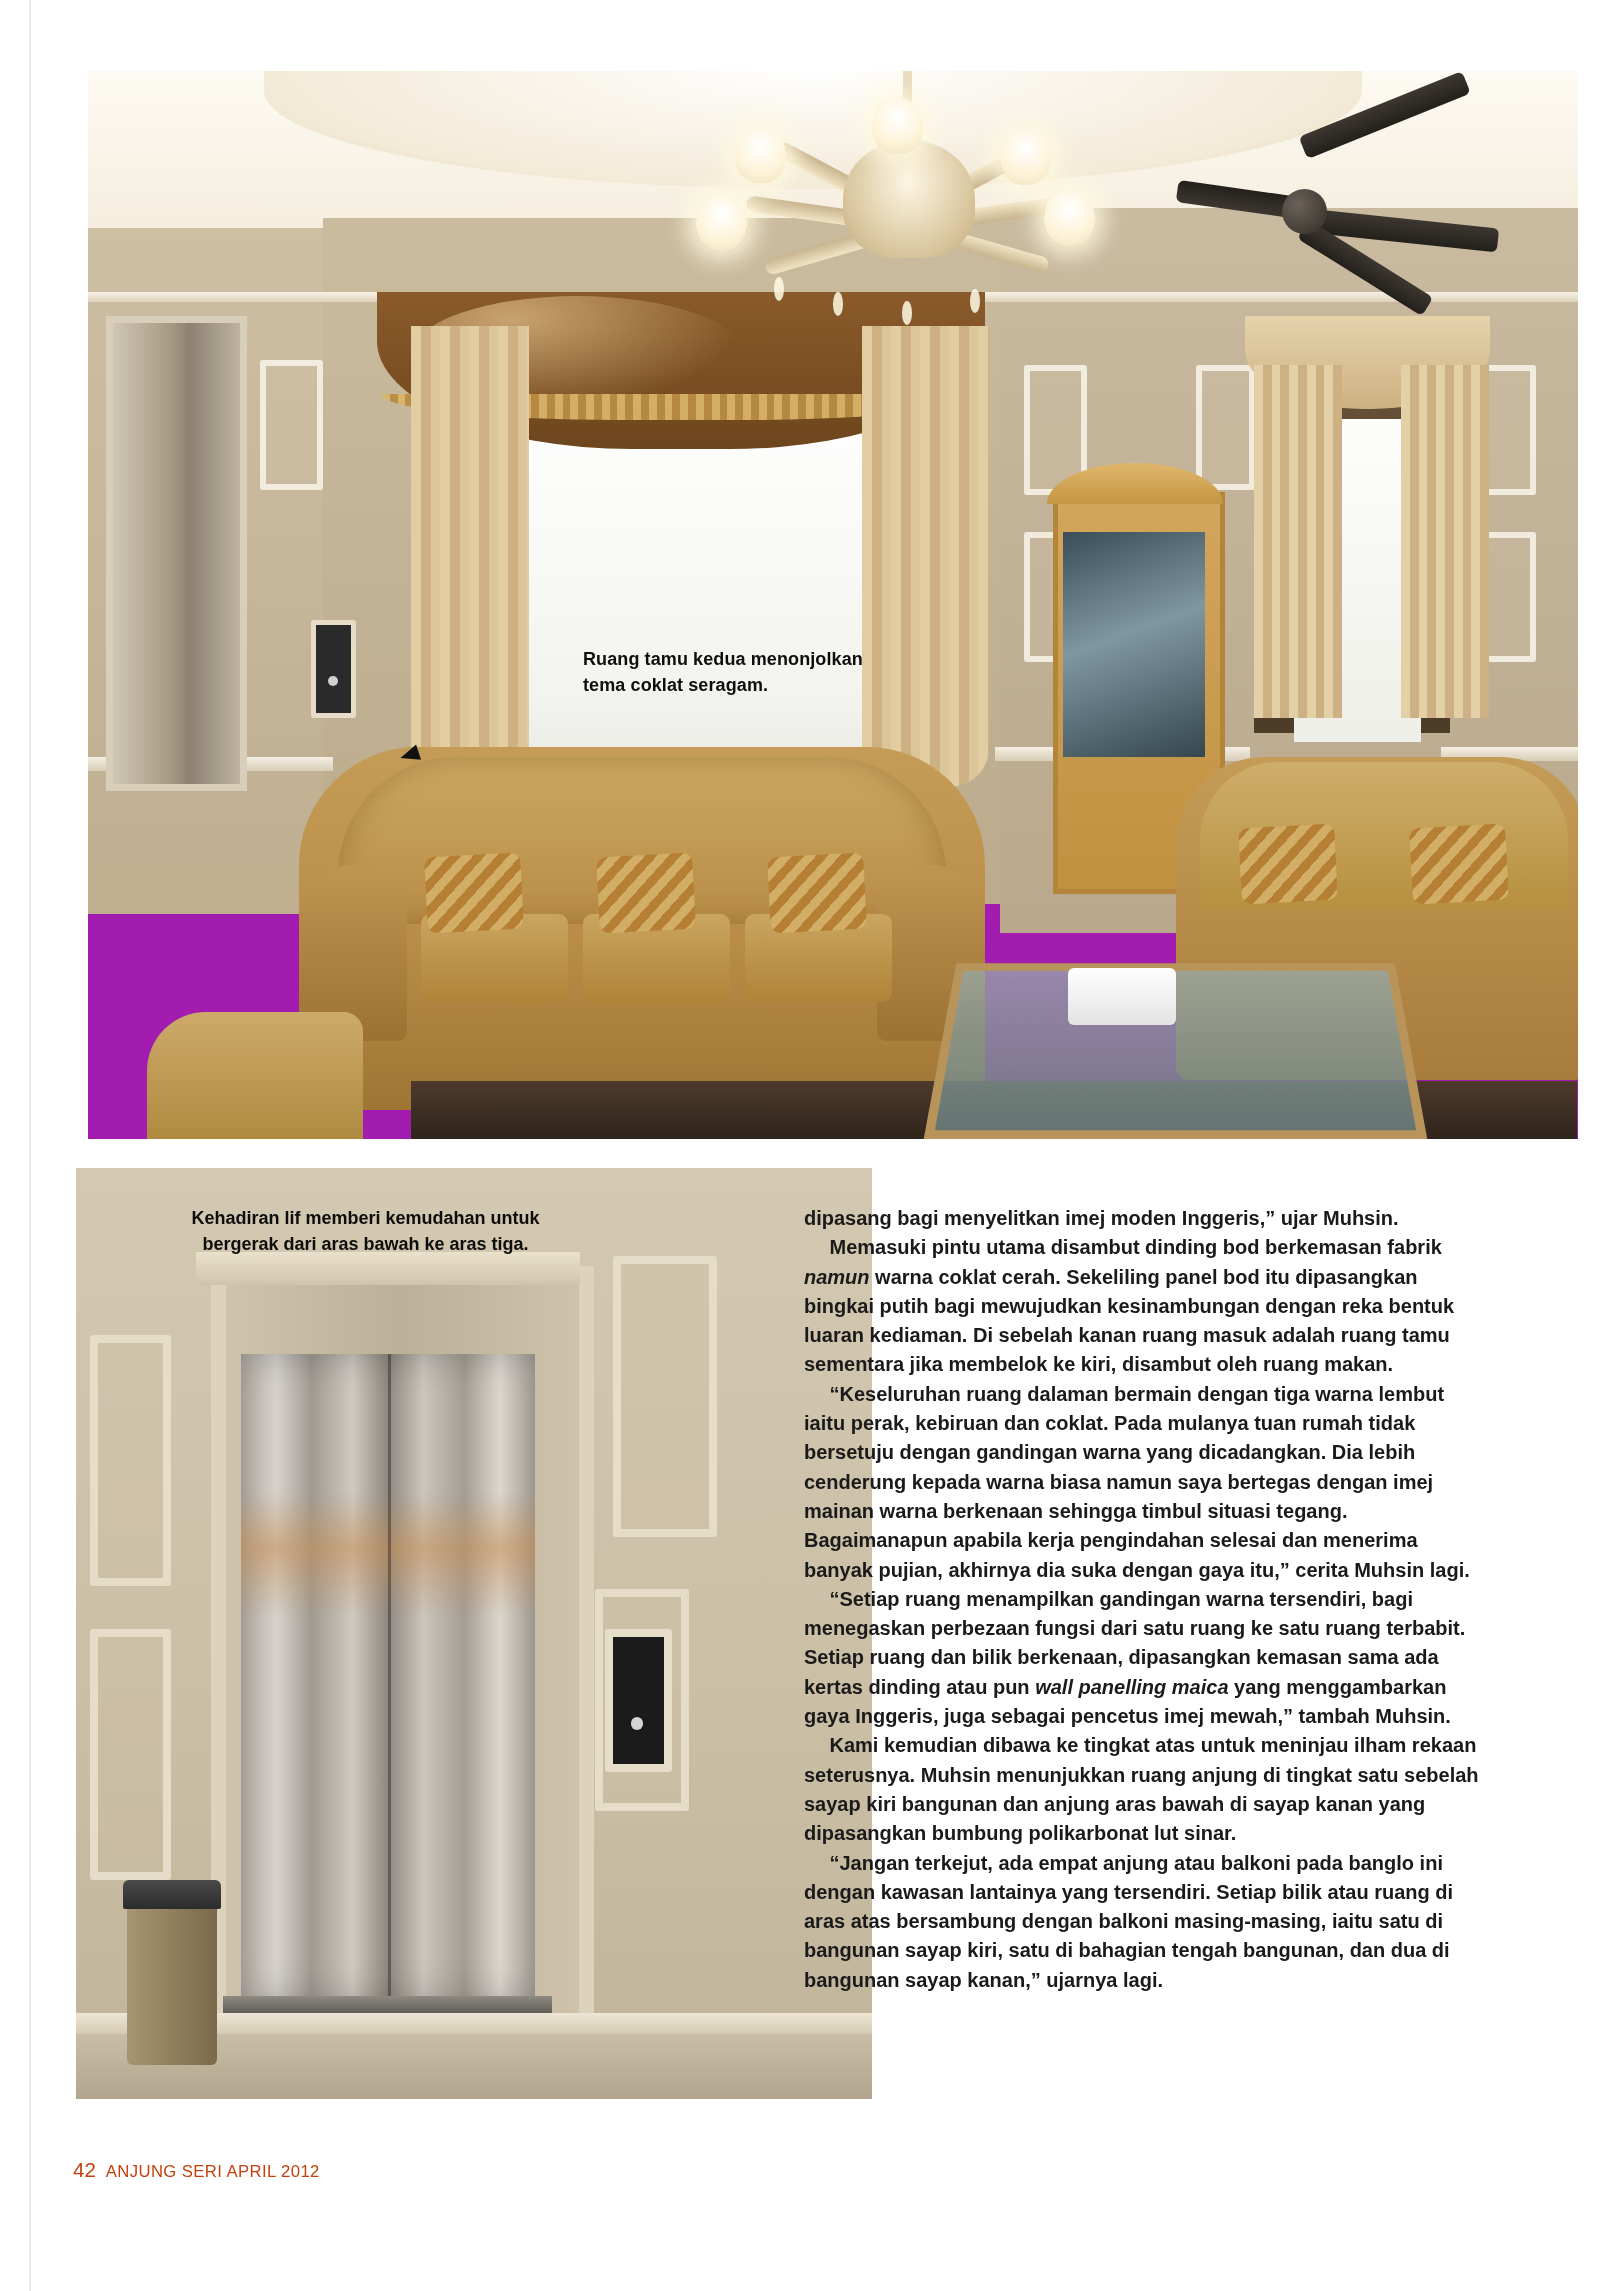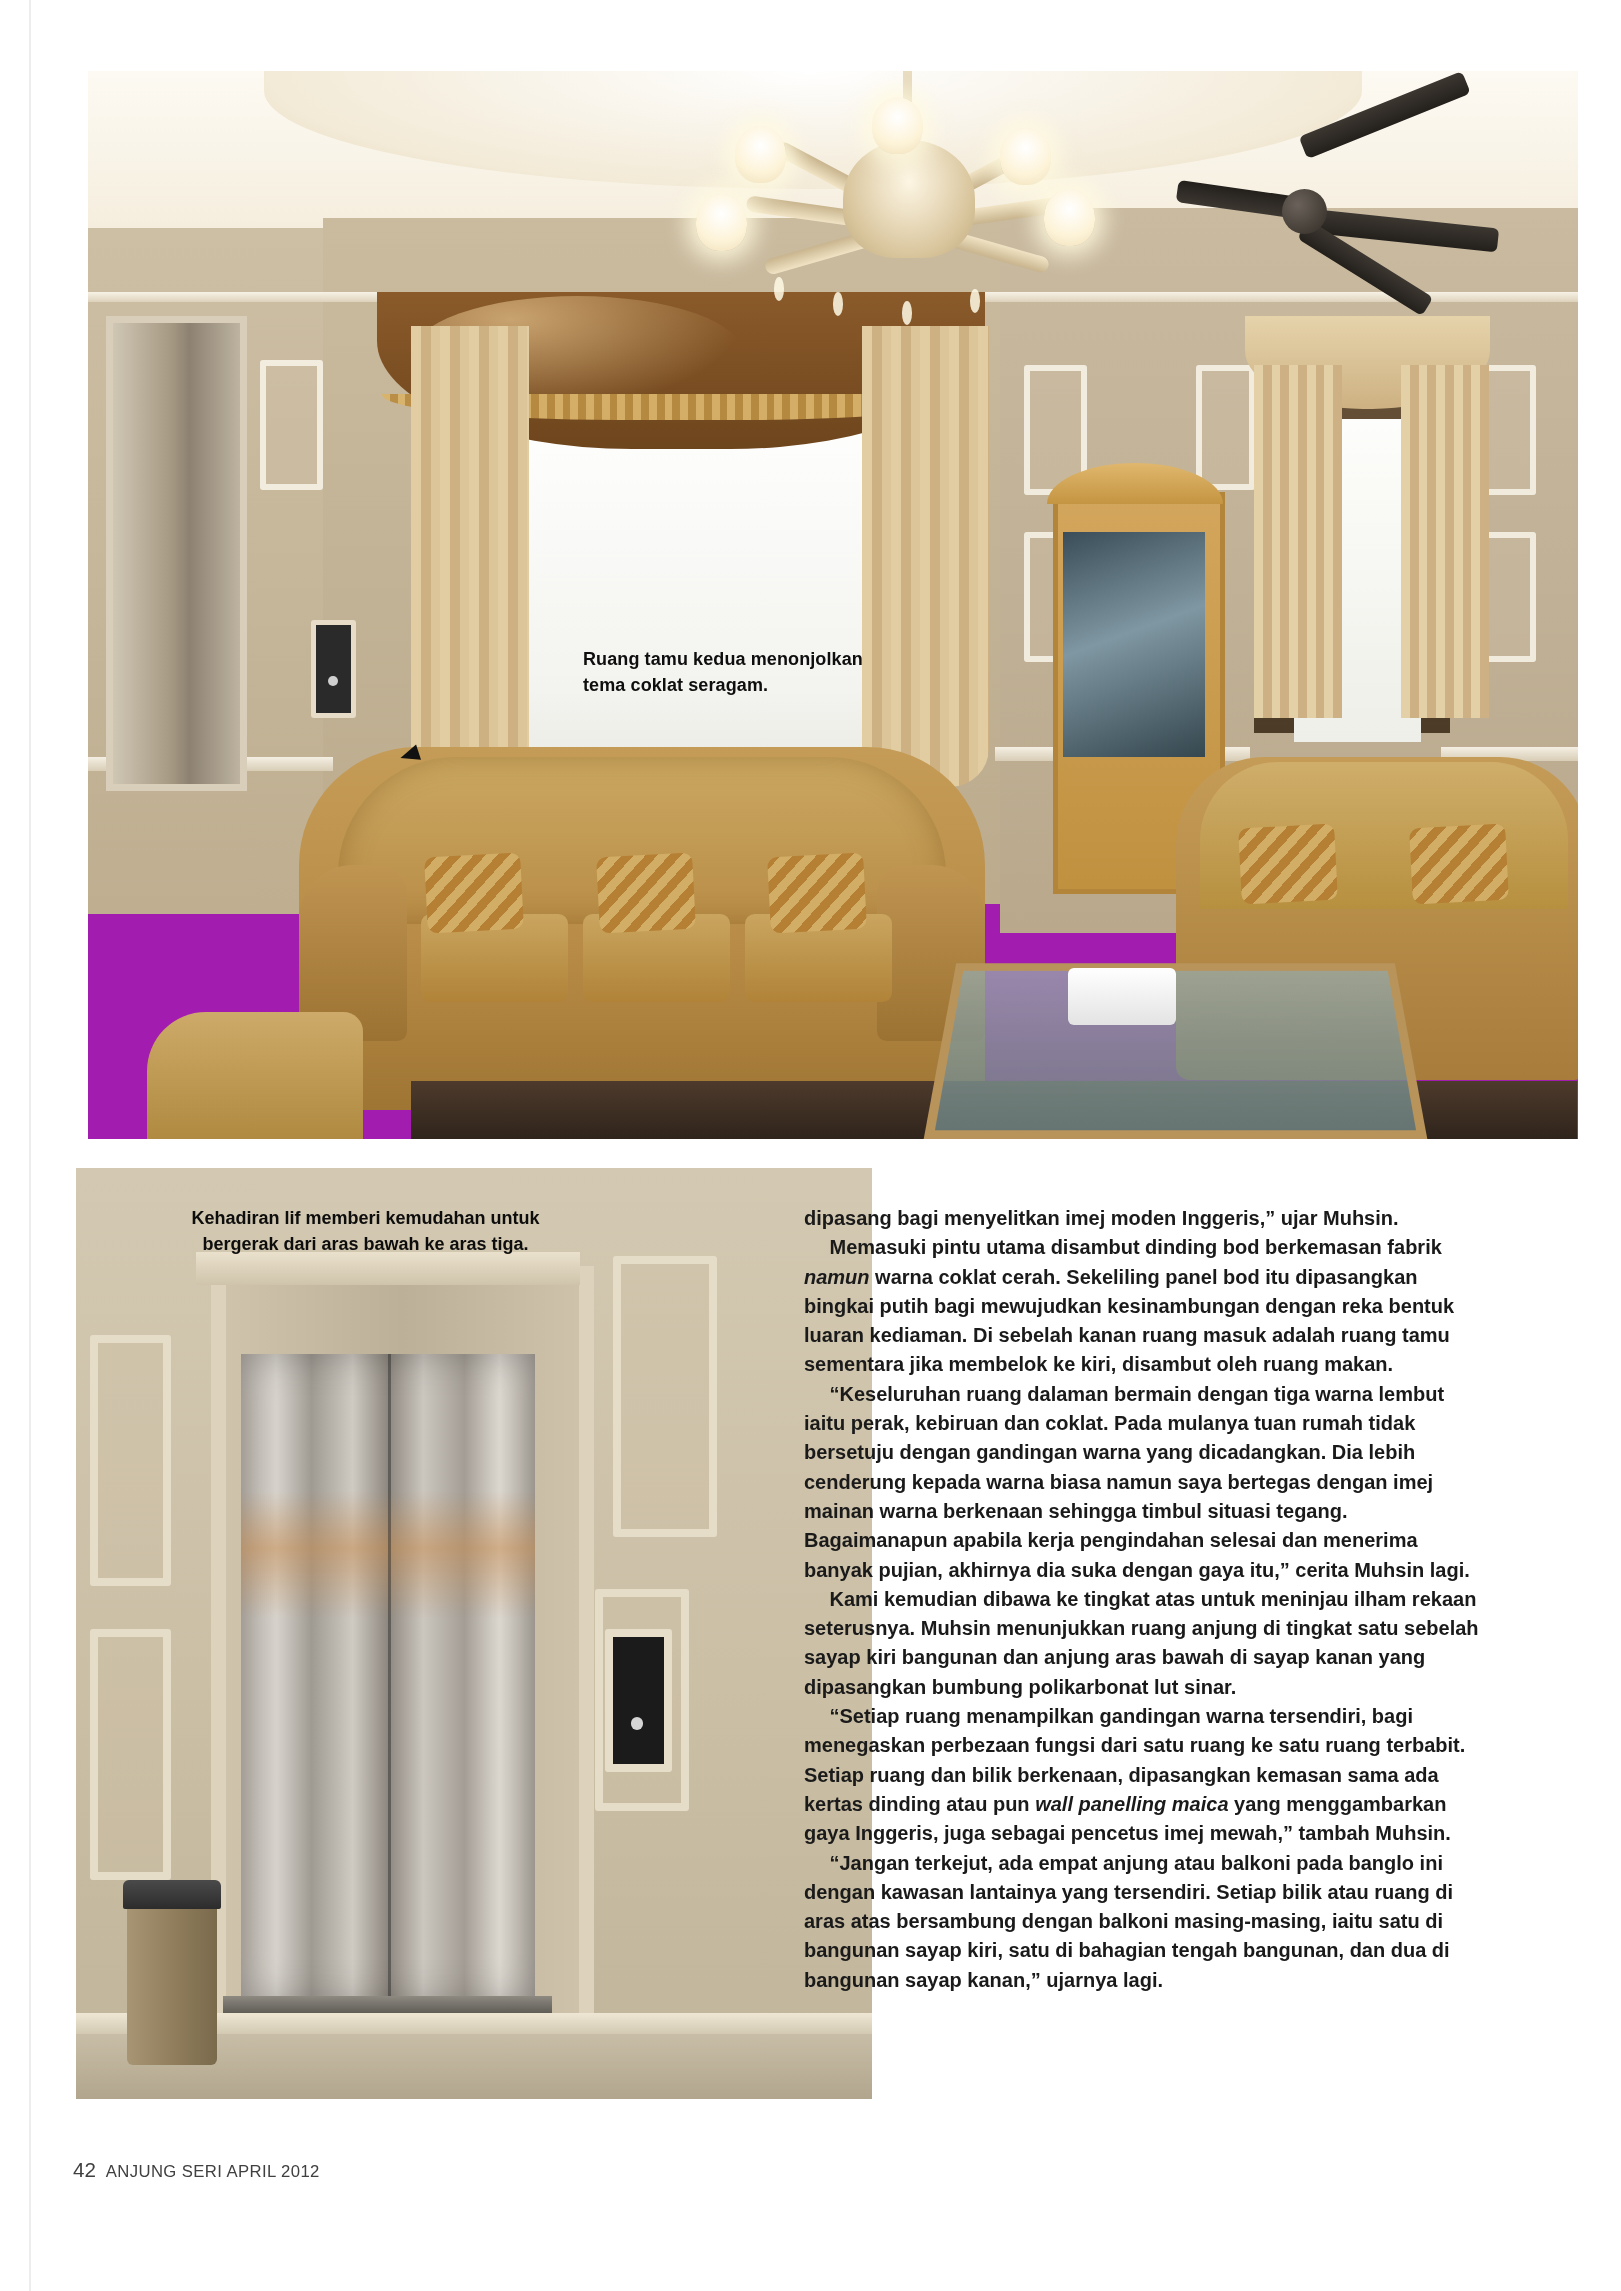--- a/index.html
+++ b/index.html
@@ -388,21 +388,21 @@
   .article i { font-style: italic; }
 
   
   .folio {
     position: absolute;
     left: 73px;
     bottom: 110px;
     display: flex;
     align-items: baseline;
     gap: 9.8px;
-    color: #404040;
+    color: #c2410c;
   }
   .folio-num { font-size: 20.6px; }
   .folio-text { font-size: 16.7px; letter-spacing: 0.4px; }
   .page-edge-l {
     position: absolute; left: 29px; top: 0; width: 2px; height: 100%;
     background: #ededed;
   }
 </style>
 </head>
 <body>
@@ -530,22 +530,22 @@
 
     <div class="lift-caption">Kehadiran lif memberi kemudahan untuk bergerak dari aras bawah ke aras tiga.</div>
   </div>
 
   <div class="article">
     <p>dipasang bagi menyelitkan imej moden Inggeris,” ujar Muhsin.</p>
     <p>
       <span>Memasuki pintu utama disambut dinding bod berkemasan fabrik <i>namun</i> warna coklat cerah. Sekeliling panel bod itu dipasangkan bingkai putih bagi mewujudkan kesinambungan dengan reka bentuk luaran kediaman. Di sebelah kanan ruang masuk adalah ruang tamu sementara jika membelok ke kiri, disambut oleh ruang makan.</span>
     </p>
     <p>“Keseluruhan ruang dalaman bermain dengan tiga warna lembut iaitu perak, kebiruan dan coklat. Pada mulanya tuan rumah tidak bersetuju dengan gandingan warna yang dicadangkan. Dia lebih cenderung kepada warna biasa namun saya bertegas dengan imej mainan warna berkenaan sehingga timbul situasi tegang. Bagaimanapun apabila kerja pengindahan selesai dan menerima banyak pujian, akhirnya dia suka dengan gaya itu,” cerita Muhsin lagi.</p>
+    <p>“Setiap ruang menampilkan gandingan warna tersendiri, bagi menegaskan perbezaan fungsi dari satu ruang ke satu ruang terbabit. Setiap ruang dan bilik berkenaan, dipasangkan kemasan sama ada kertas dinding atau pun <i>wall panelling maica</i> yang menggambarkan gaya Inggeris, juga sebagai pencetus imej mewah,” tambah Muhsin.</p>
     <p>Kami kemudian dibawa ke tingkat atas untuk meninjau ilham rekaan seterusnya. Muhsin menunjukkan ruang anjung di tingkat satu sebelah sayap kiri bangunan dan anjung aras bawah di sayap kanan yang dipasangkan bumbung polikarbonat lut sinar.</p>
-    <p>“Setiap ruang menampilkan gandingan warna tersendiri, bagi menegaskan perbezaan fungsi dari satu ruang ke satu ruang terbabit. Setiap ruang dan bilik berkenaan, dipasangkan kemasan sama ada kertas dinding atau pun <i>wall panelling maica</i> yang menggambarkan gaya Inggeris, juga sebagai pencetus imej mewah,” tambah Muhsin.</p>
     <p>“Jangan terkejut, ada empat anjung atau  balkoni pada banglo ini dengan kawasan lantainya yang tersendiri. Setiap bilik atau ruang di aras atas bersambung dengan balkoni masing-masing, iaitu satu di bangunan sayap kiri, satu di bahagian tengah bangunan, dan dua di bangunan sayap kanan,” ujarnya lagi.</p>
   </div>
 
   <div class="folio">
     <span class="folio-num">42</span>
     <span class="folio-text">ANJUNG SERI APRIL 2012</span>
   </div>
 
 </div>
 

